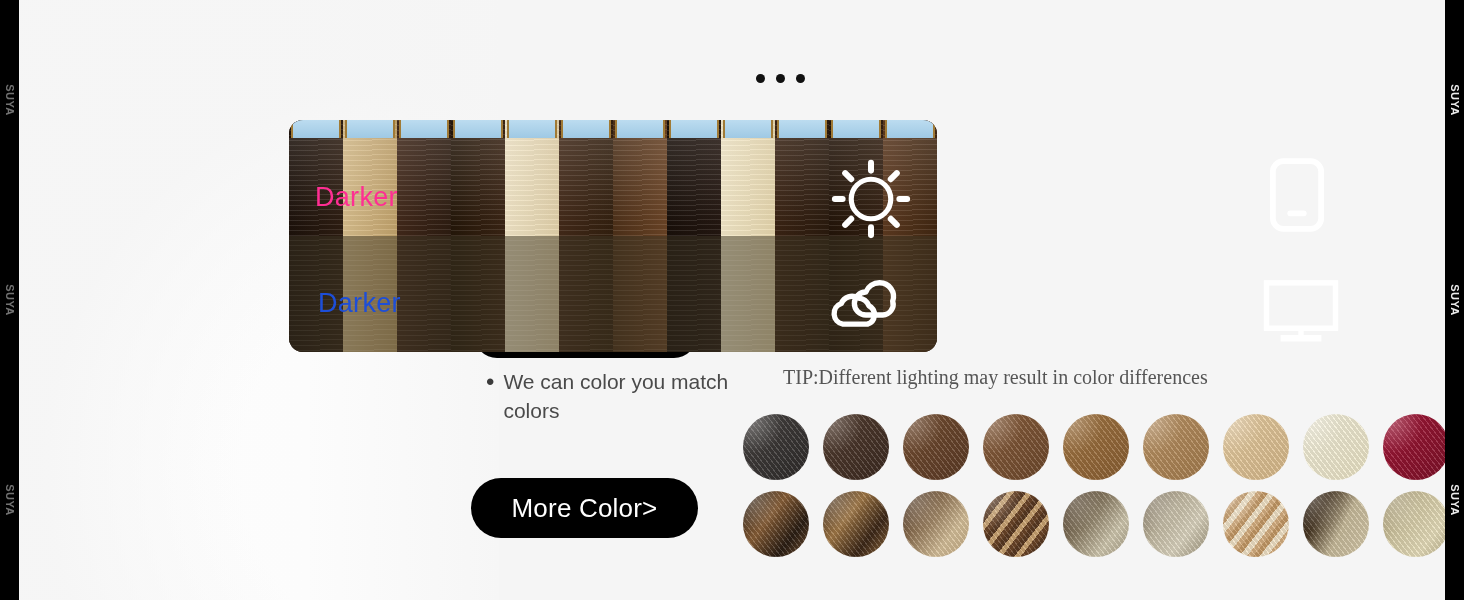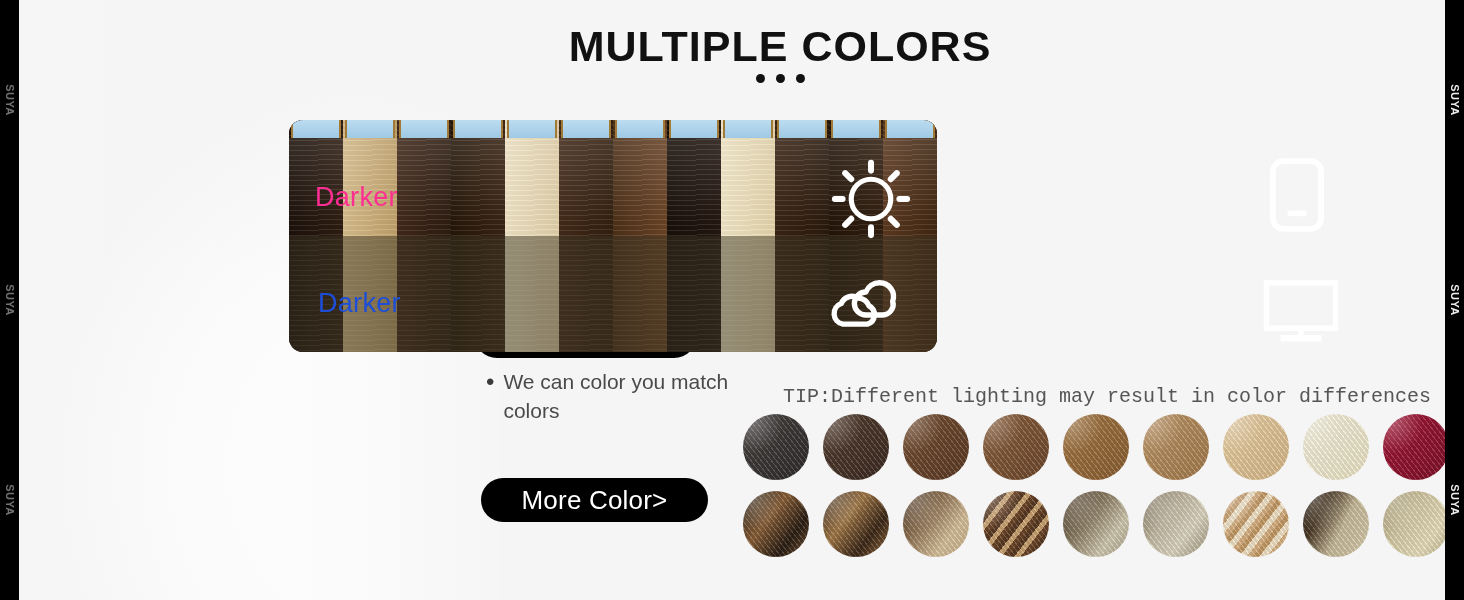--- a/index.html
+++ b/index.html
@@ -151,21 +151,21 @@
   
   .pill {
     position:absolute; background:#000; color:#fff; border-radius:30px;
     display:flex; align-items:center; justify-content:center;
     font-size:26px; font-weight:400; letter-spacing:.2px;
     font-family:"Liberation Sans", sans-serif;
     white-space:nowrap;
   }
   .pill.p1 { left:14px;  top:140px; width:230px; height:45px; }
   .pill.p2 { left:14px;  top:312px; width:223px; height:46px; }
-  .pill.p3 { left:21px;  top:478px; width:227px; height:44px; font-weight:500; }
+  .pill.p3 { left:11px;  top:478px; width:227px; height:60px; font-weight:500; }
 
   .bullet {
     position:absolute; display:flex; gap:9px; align-items:flex-start;
     font-size:21px; line-height:1.36; color:#4a4a4a;
     font-family:"Liberation Sans", sans-serif;
   }
   .bullet .dot { font-size:24px; line-height:1.15; color:#3b3b3b; }
   .bullet.b1 { left:16px; top:200px; width:270px; }
   .bullet.b2 { left:26px; top:368px; width:270px; }
 
@@ -202,22 +202,21 @@
     font-family:Liberation Sans, sans-serif; letter-spacing:.3px;
   }
   .icon-sun   { position:absolute; left:828px; top:156px; width:86px; height:86px; }
   .icon-cloud { position:absolute; left:826px; top:272px; width:92px; height:66px; }
   .icon-phone { position:absolute; left:1268px; top:156px; width:58px; height:78px; }
   .icon-mon   { position:absolute; left:1262px; top:278px; width:78px; height:66px; }
 
   .tip {
     position:absolute; left:783px; top:366px;
     font-size:20px; color:#555;
-    font-family:Liberation Mono, monospace;
-    margin-top:19px;
+    font-family:Liberation Serif, serif;
   }
 
   
   .swatch-grid {
     position:absolute; left:743px; top:414px; width:680px;
   }
   .swatch-row { display:flex; gap:14px; margin-bottom:11px; }
   .swatch {
     width:66px; height:66px; border-radius:50%;
     position:relative; overflow:hidden; flex:0 0 auto;
@@ -313,21 +312,20 @@
       <div class="fl" style="left:158px;top:92px;width:28px;height:58px;background:linear-gradient(#b9c4e4,#97a5d2);border-radius:50% 50% 46% 46%;"></div>
       <div class="fl" style="left:182px;top:120px;width:24px;height:50px;background:linear-gradient(#c3cce8,#a1aed6);border-radius:50%;"></div>
       <div class="fl" style="left:168px;top:176px;width:58px;height:56px;background:radial-gradient(circle at 42% 38%,#ffe8a0,#f5cf63 72%);"></div>
       <div class="fl" style="left:128px;top:72px;width:24px;height:22px;background:radial-gradient(circle at 45% 40%,#fff,#f0f1e6 70%);"></div>
     </div>
 
     <div class="bg-fade"></div>
   </div>
 
   <div class="content">
-    <div class="title">MULTIPLE COLORS</div>
     <div class="dots">
       <span></span>
       <span></span>
       <span></span>
     </div>
 
     <div class="pill p1">Custom Color</div>
     <div class="bullet b1">
       <span class="dot">•</span>
       <span>Customizable length weight, color</span>

